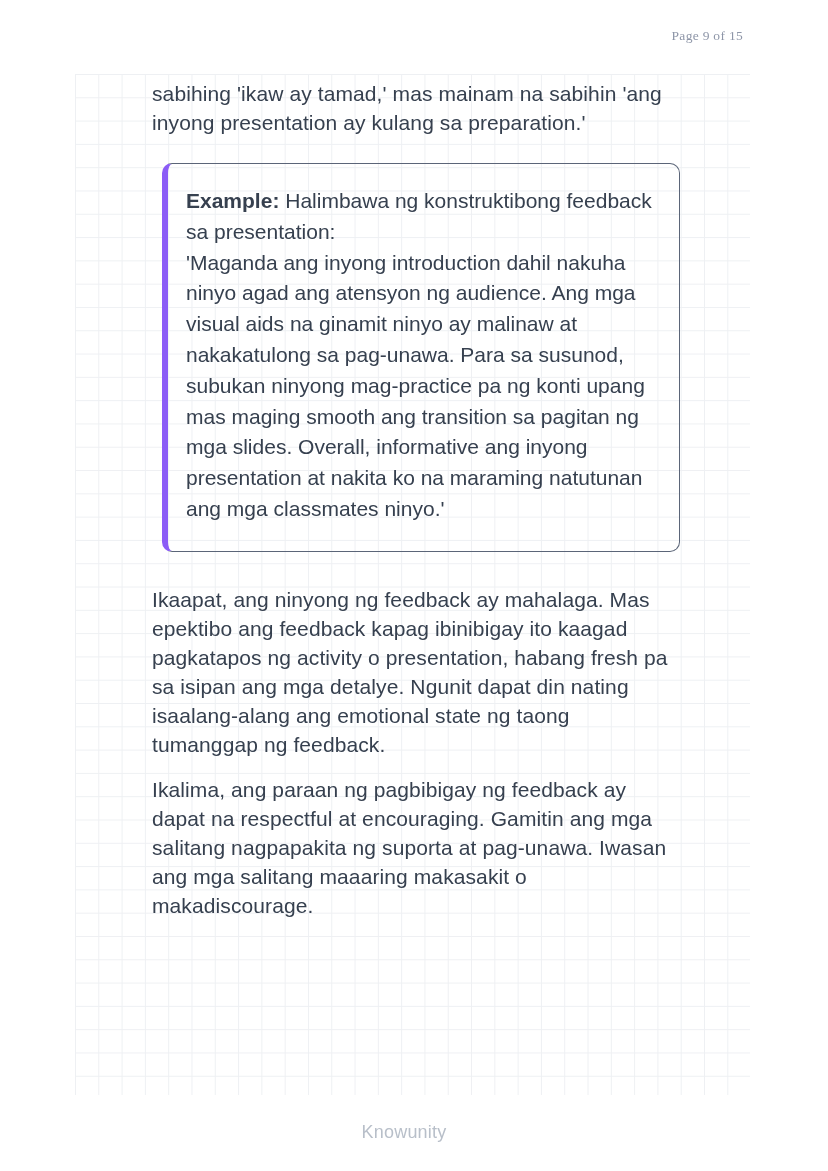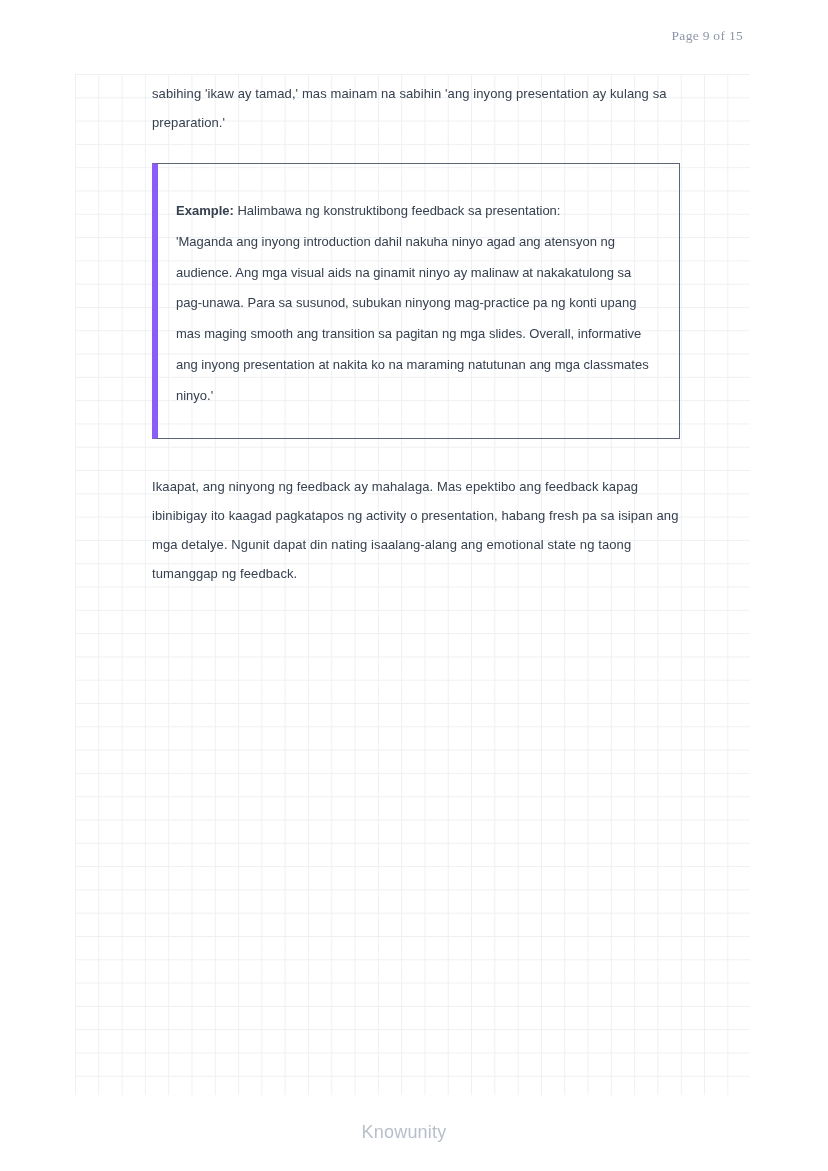--- a/index.html
+++ b/index.html
@@ -33,33 +33,33 @@
     background-color: #ffffff;
     background-image:
       linear-gradient(to right, #eef0f3 1px, transparent 1px),
       linear-gradient(to bottom, #eef0f3 1px, transparent 1px);
     background-size: 23.3px 23.3px;
   }
   .content {
     position: relative;
     padding: 5px 70px 0 77px;
     color: #36404f;
-    font-size: 13px;
+    font-size: 21px;
     line-height: 29px;
   }
   .content p.body-par {
     margin: 0 0 16px 0;
     letter-spacing: 0.1px;
   }
   .example-box {
-    margin: 26px 0 33px 0;
+    margin: 26px 0 33px 10px;
     border: 1.5px solid #5b6578;
     border-left: 6px solid #8b5cf6;
-    border-radius: 0;
-    padding: 32px 22px 26px 18px;
+    border-radius: 10px;
+    padding: 22px 22px 26px 18px;
     line-height: 30.8px;
     background: transparent;
   }
   .example-box strong { font-weight: bold; }
   .footer-brand {
     position: absolute;
     left: 0;
     width: 808px;
     top: 1122px;
     text-align: center;
@@ -80,19 +80,20 @@
 
       <p class="body-par">sabihing 'ikaw ay tamad,' mas mainam na sabihin 'ang inyong presentation ay kulang sa preparation.'</p>
 
       <div class="example-box">
         <strong>Example:</strong><span> Halimbawa ng konstruktibong feedback sa presentation:</span><br>
         <span>'Maganda ang inyong introduction dahil nakuha ninyo agad ang atensyon ng audience. Ang mga visual aids na ginamit ninyo ay malinaw at nakakatulong sa pag-unawa. Para sa susunod, subukan ninyong mag-practice pa ng konti upang mas maging smooth ang transition sa pagitan ng mga slides. Overall, informative ang inyong presentation at nakita ko na maraming natutunan ang mga classmates ninyo.'</span>
       </div>
 
       <p class="body-par">Ikaapat, ang ninyong ng feedback ay mahalaga. Mas epektibo ang feedback kapag ibinibigay ito kaagad pagkatapos ng activity o presentation, habang fresh pa sa isipan ang mga detalye. Ngunit dapat din nating isaalang-alang ang emotional state ng taong tumanggap ng feedback.</p>
 
+      <p class="body-par">Ikalima, ang paraan ng pagbibigay ng feedback ay dapat na respectful at encouraging. Gamitin ang mga salitang nagpapakita ng suporta at pag-unawa. Iwasan ang mga salitang maaaring makasakit o makadiscourage.</p>
 
     </div>
   </div>
 
   <div class="footer-brand">Knowunity</div>
 
 </div>
 
 </body></html>

